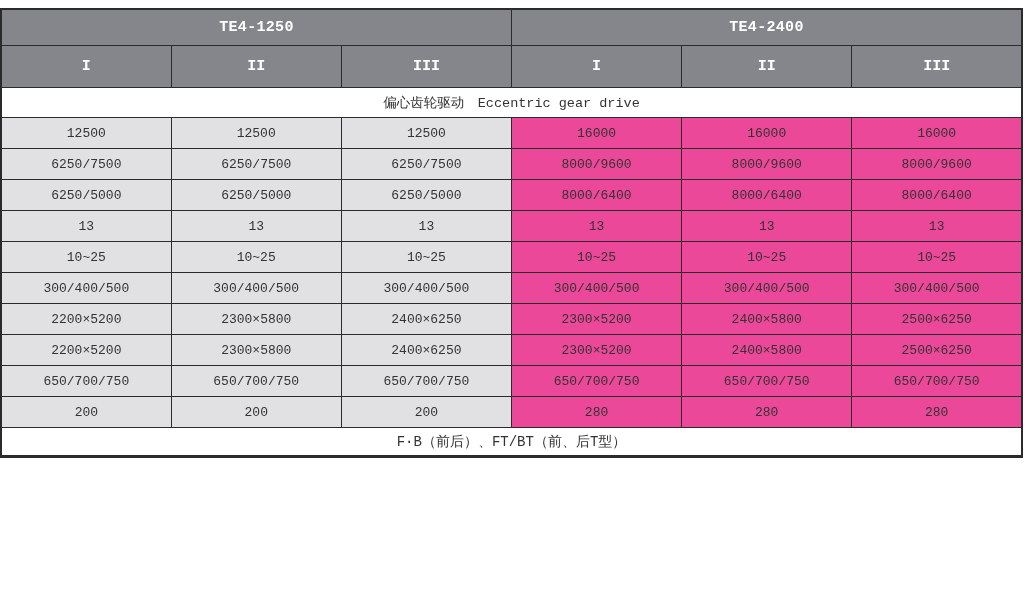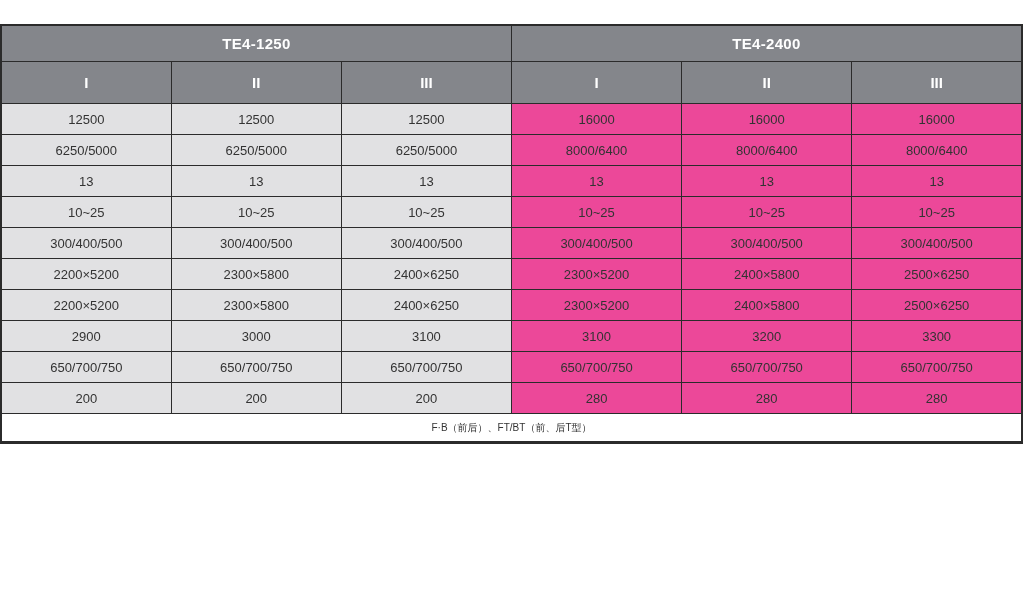--- a/index.html
+++ b/index.html
@@ -6,21 +6,22 @@
     margin: 0;
     padding: 0;
     background: #ffffff;
     font-family: "Liberation Sans", "DejaVu Sans", sans-serif;
   }
   .page {
     width: 852px;
     height: 592px;
     background: #ffffff;
     box-sizing: border-box;
-    padding-top: 24px;
+    padding-top: 8px;
+    font-family: Liberation Mono, monospace;
   }
   table.spec {
     width: 1023px;
     border-collapse: collapse;
     table-layout: fixed;
     border: 2px solid #2b2b2b;
     border-bottom: 3px solid #2b2b2b;
   }
   table.spec col { width: 16.666%; }
   table.spec th, table.spec td {
@@ -56,21 +57,21 @@
     height: 30px;
     color: #333333;
     font-size: 13px;
   }
   tr.data-row td.left-half  { background: #e1e1e3; margin-left: 32px; }
   tr.data-row td.right-half { background: #ec4899; }
   tr.footer-row td {
     height: 27px;
     background: #ffffff;
     color: #333333;
-    font-size: 10px;
+    font-size: 14px;
   }
 </style>
 </head>
 <body>
 
 <div class="page">
   <table class="spec">
     <colgroup>
       <col>
         <col>
@@ -87,27 +88,38 @@
       <tr class="variant-row">
         <th>I</th>
         <th>II</th>
         <th>III</th>
         <th>I</th>
         <th>II</th>
         <th>III</th>
       </tr>
     </thead>
     <tbody id="spec-body">
+      <tr class="drive-row">
+        <td colspan="6">偏心齿轮驱动　Eccentric gear drive</td>
+      </tr>
       <tr class="data-row">
           <td class="left-half">12500</td>
           <td class="left-half">12500</td>
           <td class="left-half">12500</td>
           <td class="right-half">16000</td>
           <td class="right-half">16000</td>
           <td class="right-half">16000</td>
+        </tr>
+        <tr class="data-row">
+          <td class="left-half">6250/7500</td>
+          <td class="left-half">6250/7500</td>
+          <td class="left-half">6250/7500</td>
+          <td class="right-half">8000/9600</td>
+          <td class="right-half">8000/9600</td>
+          <td class="right-half">8000/9600</td>
         </tr>
         <tr class="data-row">
           <td class="left-half">6250/5000</td>
           <td class="left-half">6250/5000</td>
           <td class="left-half">6250/5000</td>
           <td class="right-half">8000/6400</td>
           <td class="right-half">8000/6400</td>
           <td class="right-half">8000/6400</td>
         </tr>
         <tr class="data-row">
@@ -144,28 +156,20 @@
         </tr>
         <tr class="data-row">
           <td class="left-half">2200×5200</td>
           <td class="left-half">2300×5800</td>
           <td class="left-half">2400×6250</td>
           <td class="right-half">2300×5200</td>
           <td class="right-half">2400×5800</td>
           <td class="right-half">2500×6250</td>
         </tr>
         <tr class="data-row">
-          <td class="left-half">2900</td>
-          <td class="left-half">3000</td>
-          <td class="left-half">3100</td>
-          <td class="right-half">3100</td>
-          <td class="right-half">3200</td>
-          <td class="right-half">3300</td>
-        </tr>
-        <tr class="data-row">
           <td class="left-half">650/700/750</td>
           <td class="left-half">650/700/750</td>
           <td class="left-half">650/700/750</td>
           <td class="right-half">650/700/750</td>
           <td class="right-half">650/700/750</td>
           <td class="right-half">650/700/750</td>
         </tr>
         <tr class="data-row">
           <td class="left-half">200</td>
           <td class="left-half">200</td>

